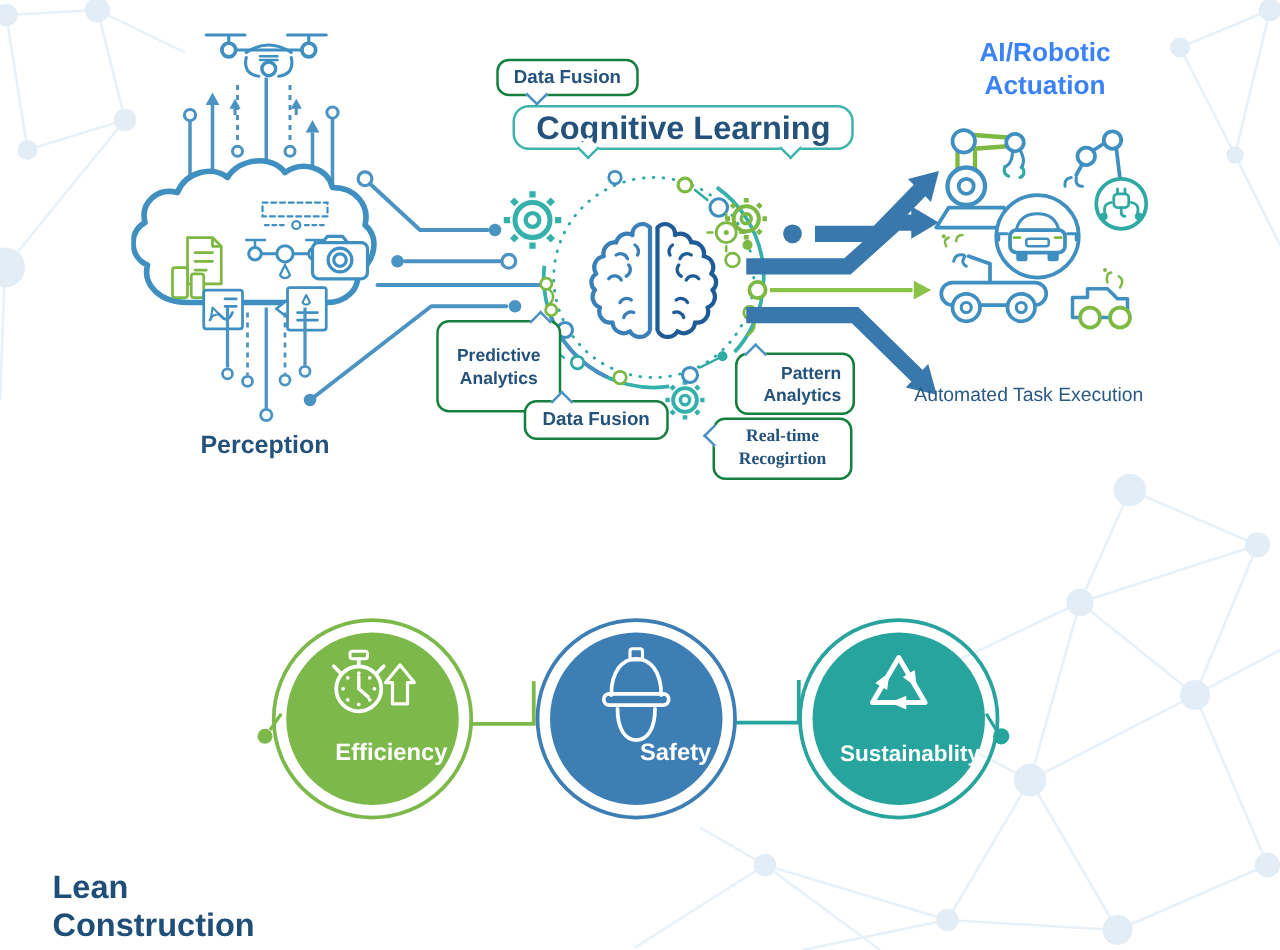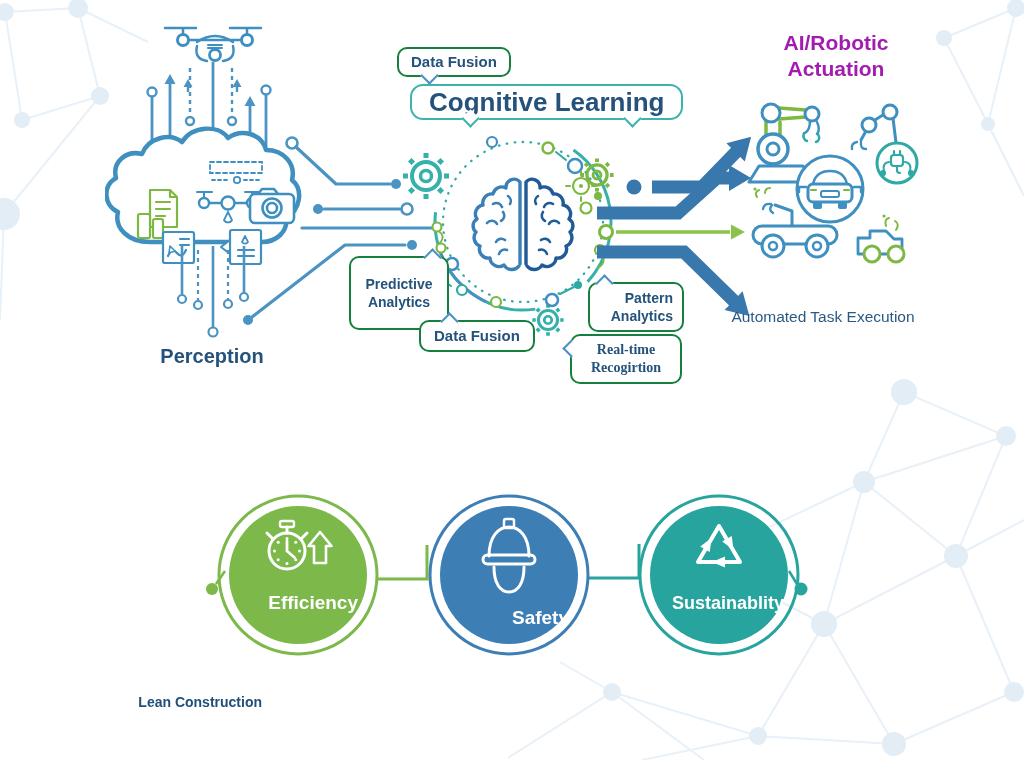--- a/index.html
+++ b/index.html
@@ -6,21 +6,21 @@
   #canvas{position:relative;width:1024px;height:760px;overflow:hidden;background:#ffffff;
           font-family:"Liberation Sans",sans-serif;}
   svg.layer{position:absolute;pointer-events:none;}
   .bubble{position:absolute;background:#fff;border:2px solid #15803d;border-radius:10px;
           color:#24527b;font-weight:600;text-align:center;z-index:20;line-height:18px;}
   .bubble .tail{position:absolute;width:11px;height:11px;background:#fff;transform:rotate(45deg);}
   .tail-bottom{bottom:-7px;border-right:2px solid #4a90c4;border-bottom:2px solid #4a90c4;}
   .tail-top{top:-7px;border-top:2px solid #4a90c4;border-left:2px solid #4a90c4;}
   .tail-left{left:-7px;border-left:2px solid #4a90c4;border-bottom:2px solid #4a90c4;}
   .teal-b{border-color:#3cb3ac !important;}
-  .heading{position:absolute;color:#a21caf;text-align:center;z-index:15;}
+  .heading{position:absolute;color:#3b82f6;text-align:center;z-index:15;}
   .pillar-label{position:absolute;color:#ffffff;text-align:right;font-weight:600;z-index:30;}
 </style>
 </head>
 <body>
 
 <div id="canvas">
 
   <svg class="layer" style="left:0;top:0;" width="1024" height="760" viewBox="0 0 1024 760">
     <g stroke="#e8f0f8" stroke-width="2" fill="none">
       <path d="M5,12 L78,8 L100,96 L22,120 Z M78,8 L148,42 M100,96 L4,214 M4,214 L0,320"></path>
@@ -408,18 +408,18 @@
   <div class="heading" style="left:748px;top:30px;width:176px;font-size:21px;font-weight:700;line-height:26px;">
     <div>AI/Robotic</div>
     <div>Actuation</div>
   </div>
 
   <div class="heading" style="left:718px;top:306px;width:210px;font-size:15.5px;font-weight:500;line-height:21px;color:#2a5a84;">
     <div>Automated Task Execution</div>
   </div>
 
   <div class="pillar-label" style="left:238px;top:592px;width:120px;font-size:19px;">Efficiency</div>
-  <div class="pillar-label" style="left:449px;top:592px;width:120px;font-size:19px;margin-top:15px;">Safety</div>
+  <div class="pillar-label" style="left:449px;top:592px;width:120px;font-size:19px;">Safety</div>
   <div class="pillar-label" style="left:654px;top:593px;width:130px;font-size:18px;">Sustainablity</div>
 
-  <div class="heading" style="left:42px;top:694px;width:220px;text-align:right;font-size:14px;font-weight:600;color:#1f4e79;">Lean Construction</div>
+  <div class="heading" style="left:42px;top:694px;width:220px;text-align:left;font-size:26px;font-weight:600;color:#1f4e79;">Lean Construction</div>
 
 </div>
 
 </body></html>

